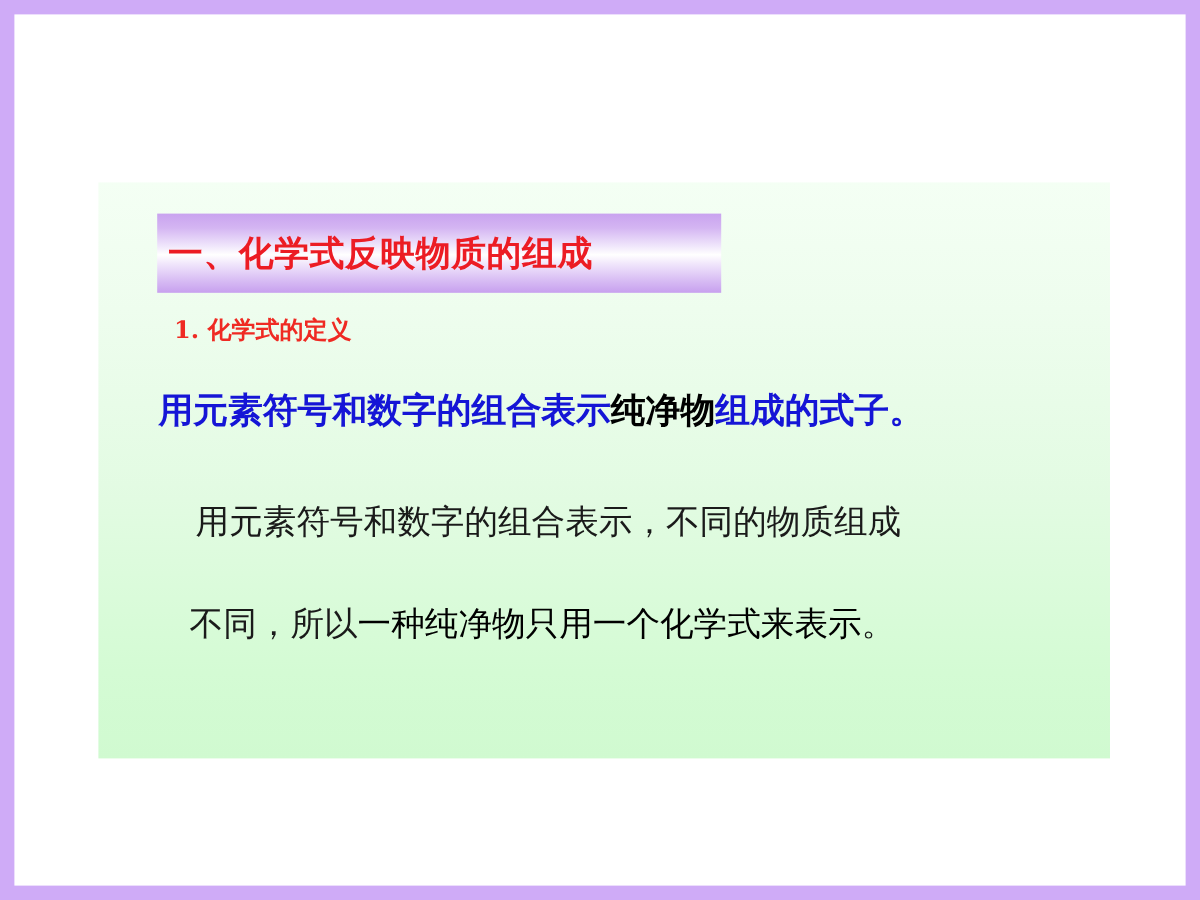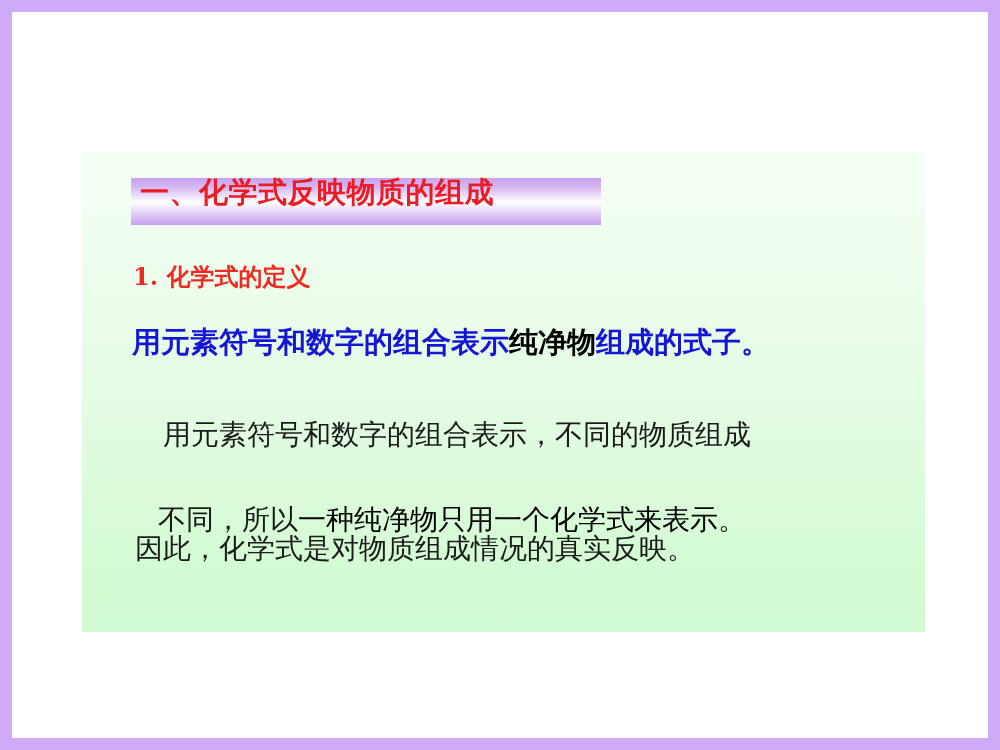--- a/index.html
+++ b/index.html
@@ -40,30 +40,31 @@
     height: 480px;   
     background: linear-gradient(to bottom, #f4fff4 0%, #eefdee 22%, #e2fbe2 55%, #d4fbd4 85%, #d0fad0 100%);
   }
 
   
   #title-banner {
     position: absolute;
     left: 119px;     
     top: 166px;      
     width: 470px;    
-    height: 47px;
+    height: 66px;
     background: linear-gradient(to bottom,
         #c9a3ef 0%,
         #d4b5f2 18%,
         #ece0fa 38%,
         #ffffff 52%,
         #f0e5fb 64%,
         #d8bdf4 84%,
         #c7a0ee 100%);
     display: flex;
+    align-items: center;
     box-sizing: border-box;
     padding-left: 9px;
   }
   #title-banner .banner-text {
     color: #ec1c24;
     font-size: 29px;
     font-weight: bold;
     letter-spacing: 0.5px;
     line-height: 1;
     white-space: nowrap;
@@ -71,24 +72,24 @@
   }
 
   
   .txt {
     position: absolute;
     white-space: nowrap;
     line-height: 1;
   }
 
   #subheading {
-    left: 121px;     
+    left: 133px;     
     top: 253px;      
     color: #ef2a23;
-    font-size: 24px;
+    font-size: 20px;
     font-weight: bold;
     font-family: "DejaVu Serif", "Liberation Serif", serif;
   }
 
   #definition-line {
     left: 120px;
     top: 316px;
     font-size: 29px;
     font-weight: bold;
     font-family: "DejaVu Serif", "Liberation Serif", serif;
@@ -136,16 +137,15 @@
     <div class="txt" id="definition-line">
       <span class="blue">用元素符号和数字的组合表示</span><span class="red">纯净物</span><span class="blue">组成的式子。</span>
     </div>
 
     <div class="txt" id="para-line-1">用元素符号和数字的组合表示，不同的物质组成</div>
 
     <div class="txt" id="para-line-2">
       <span class="black">不同，所以</span><span class="red">一种纯净物只用一个化学式来表示</span><span class="black">。</span>
     </div>
 
-    <div class="txt" id="para-line-3">因此，化学式是对物质组成情况的真实反映。</div>
 
   </div>
 </div>
 
 </body></html>

